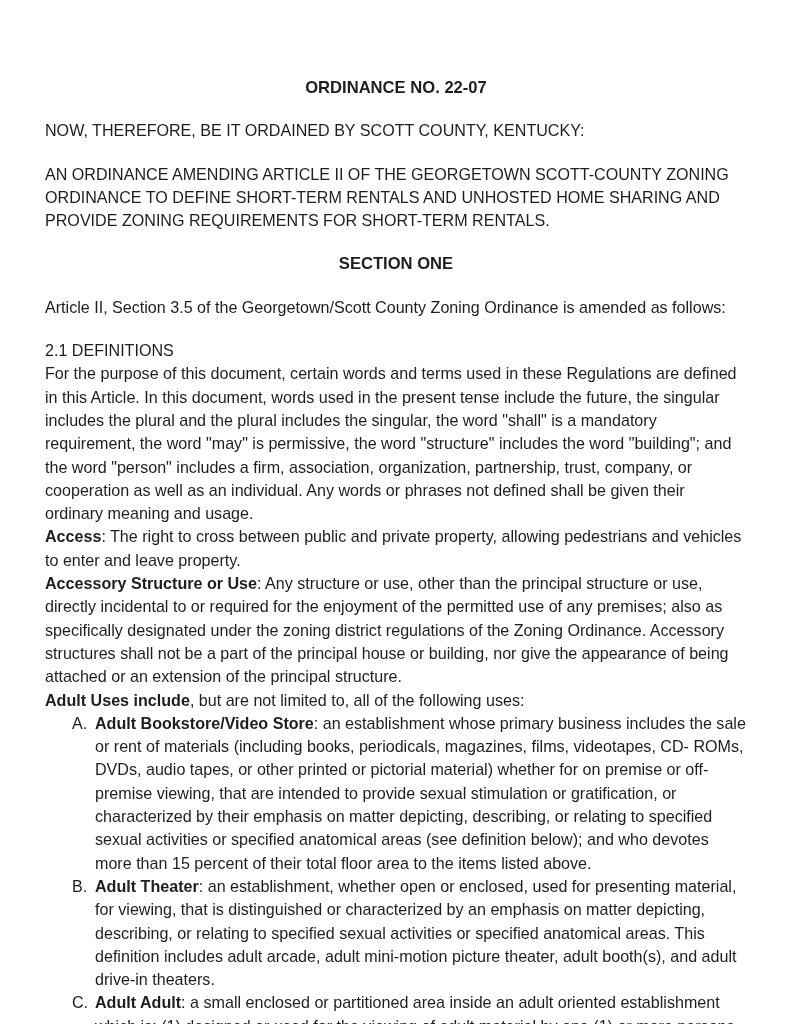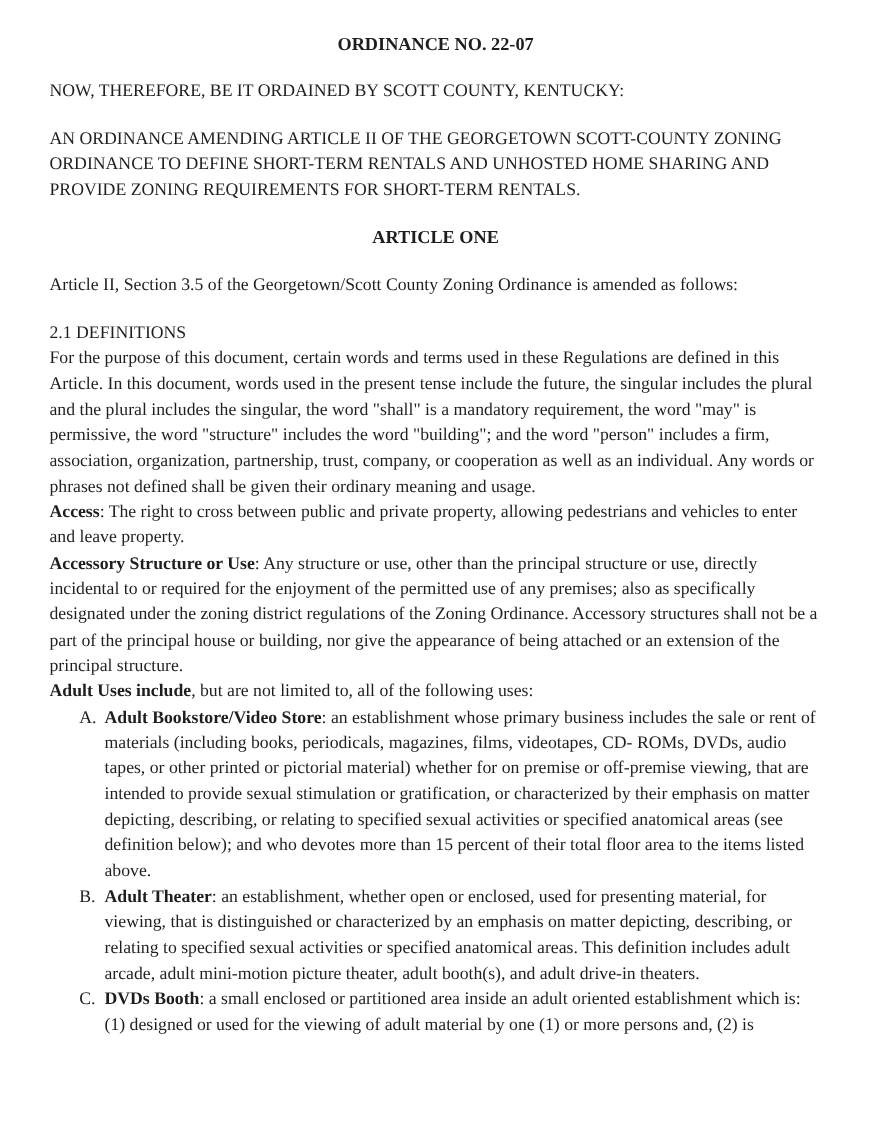--- a/index.html
+++ b/index.html
@@ -6,22 +6,22 @@
     margin: 0;
     padding: 0;
     background: #ffffff;
   }
   .page {
     position: relative;
     width: 791px;
     height: 1024px;
     box-sizing: border-box;
     background: #ffffff;
-    padding: 28px 44px 0 45px;
-    font-family: Liberation Serif, serif;
+    padding: 76px 44px 0 45px;
+    font-family: Liberation Sans, sans-serif;
     font-size: 16.1px;
     line-height: 23.3px;
     color: #1e1e1e;
     overflow: hidden;
   }
   .centered-heading {
     text-align: center;
     font-weight: bold;
     font-size: 16.6px;
     margin: 20px 0;
@@ -58,21 +58,21 @@
 <body>
 
 <div class="page">
 
   <p class="centered-heading first">ORDINANCE NO. 22-07</p>
 
   <p class="block">NOW, THEREFORE, BE IT ORDAINED BY SCOTT COUNTY, KENTUCKY:</p>
 
   <p class="block">AN ORDINANCE AMENDING ARTICLE II OF THE GEORGETOWN SCOTT-COUNTY ZONING ORDINANCE TO DEFINE SHORT-TERM RENTALS AND UNHOSTED HOME SHARING AND PROVIDE ZONING REQUIREMENTS FOR SHORT-TERM RENTALS.</p>
 
-  <p class="centered-heading">ARTICLE ONE</p>
+  <p class="centered-heading">SECTION ONE</p>
 
   <p class="block">Article II, Section 3.5 of the Georgetown/Scott County Zoning Ordinance is amended as follows:</p>
 
   <div class="defs-section">
 
     <p class="line">2.1 DEFINITIONS</p>
 
     <p class="line">For the purpose of this document, certain words and terms used in these Regulations are defined in this Article. In this document, words used in the present tense include the future, the singular includes the plural and the plural includes the singular, the word "shall" is a mandatory requirement, the word "may" is permissive, the word "structure" includes the word "building"; and the word "person" includes a firm, association, organization, partnership, trust, company, or cooperation as well as an individual. Any words or phrases not defined shall be given their ordinary meaning and usage.</p>
 
     <p class="line"><span class="term">Access</span><span>: The right to cross between public and private property, allowing pedestrians and vehicles to enter and leave property.</span></p>
@@ -80,19 +80,19 @@
     <p class="line"><span class="term">Accessory Structure or Use</span><span>: Any structure or use, other than the principal structure or use, directly incidental to or required for the enjoyment of the permitted use of any premises; also as specifically designated under the zoning district regulations of the Zoning Ordinance. Accessory structures shall not be a part of the principal house or building, nor give the appearance of being attached or an extension of the principal structure.</span></p>
 
     <p class="line"><span class="term">Adult Uses include</span><span>, but are not limited to, all of the following uses:</span></p>
 
     <div class="uses-list">
 
       <div class="use-item"><span class="use-marker">A.</span><span class="term">Adult Bookstore/Video Store</span><span>: an establishment whose primary business includes the sale or rent of materials (including books, periodicals, magazines, films, videotapes, CD- ROMs, DVDs, audio tapes, or other printed or pictorial material) whether for on premise or off-premise viewing, that are intended to provide sexual stimulation or gratification, or characterized by their emphasis on matter depicting, describing, or relating to specified sexual activities or specified anatomical areas (see definition below); and who devotes more than 15 percent of their total floor area to the items listed above.</span></div>
 
       <div class="use-item"><span class="use-marker">B.</span><span class="term">Adult Theater</span><span>: an establishment, whether open or enclosed, used for presenting material, for viewing, that is distinguished or characterized by an emphasis on matter depicting, describing, or relating to specified sexual activities or specified anatomical areas. This definition includes adult arcade, adult mini-motion picture theater, adult booth(s), and adult drive-in theaters.</span></div>
 
-      <div class="use-item"><span class="use-marker">C.</span><span class="term">DVDs Booth</span><span>: a small enclosed or partitioned area inside an adult oriented establishment which is: (1) designed or used for the viewing of adult material by one (1) or more persons and, (2) is</span></div>
+      <div class="use-item"><span class="use-marker">C.</span><span class="term">Adult Adult</span><span>: a small enclosed or partitioned area inside an adult oriented establishment which is: (1) designed or used for the viewing of adult material by one (1) or more persons and, (2) is</span></div>
 
     </div>
 
   </div>
 
 </div>
 
 </body></html>

